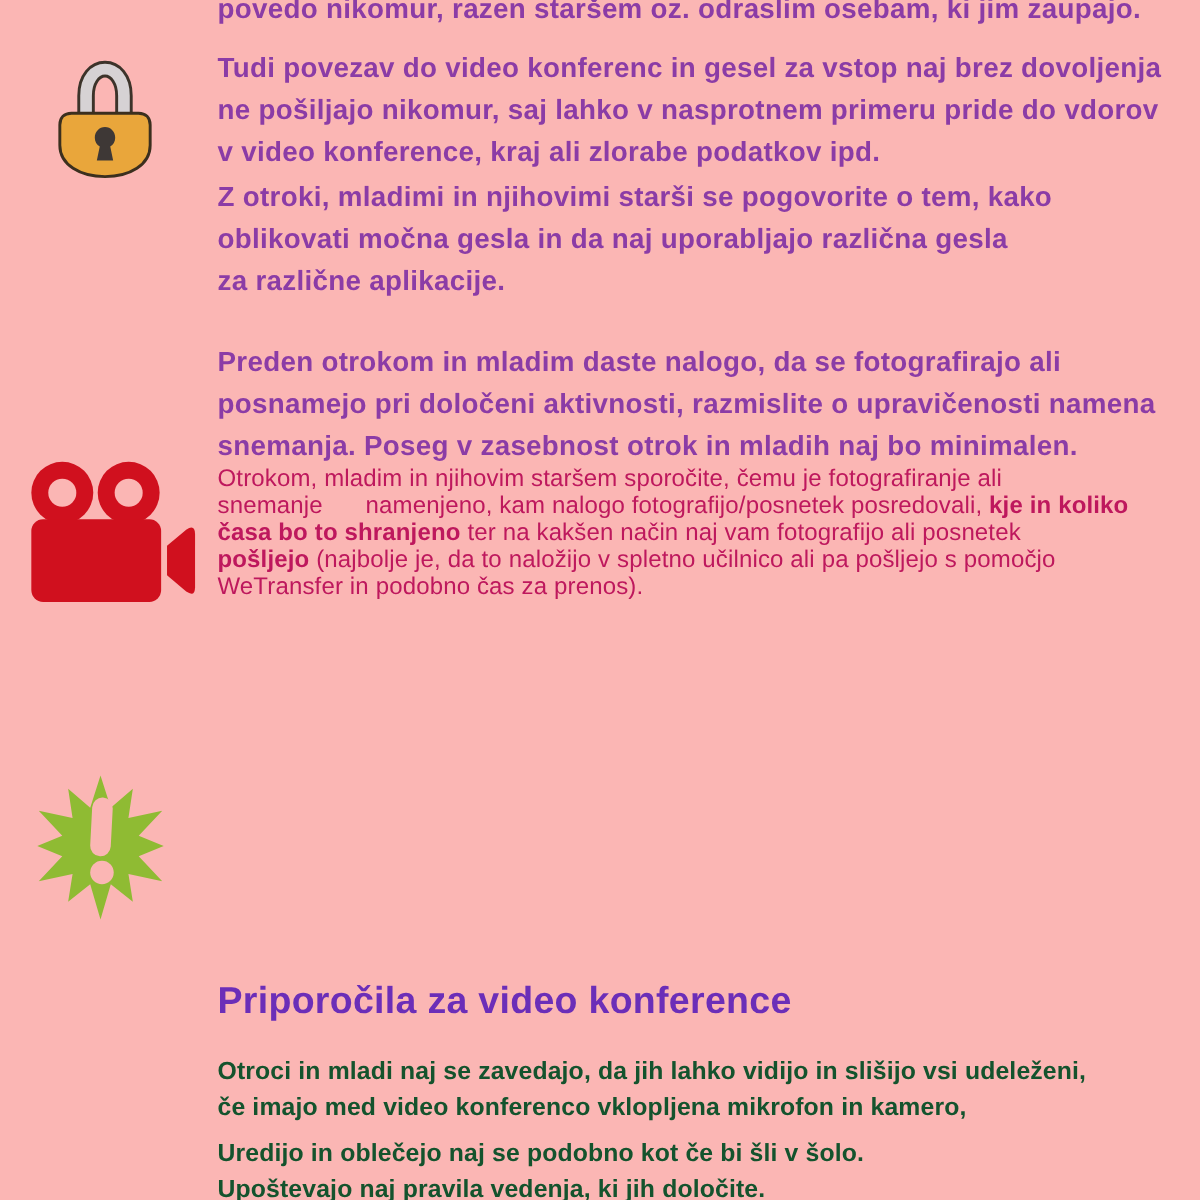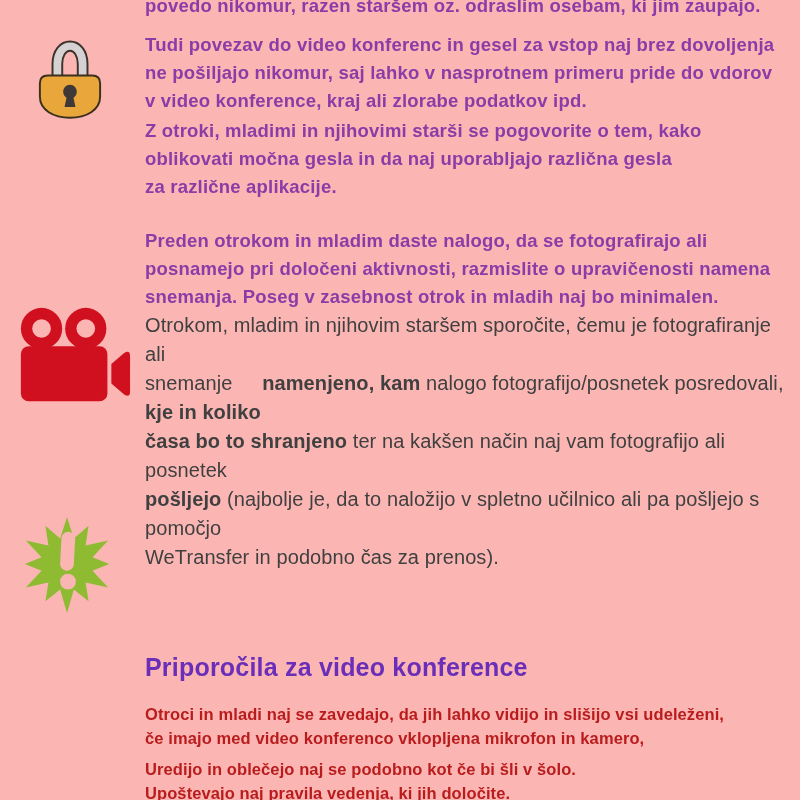--- a/index.html
+++ b/index.html
@@ -10,26 +10,26 @@
     overflow:hidden;
     font-family:"Liberation Sans", sans-serif;
   }
   .txt{position:absolute;left:145px;width:650px;white-space:pre-wrap;}
   .purple{
     color:#8B3CA6;
     font-size:18.5px;line-height:28px;
     font-weight:600;letter-spacing:0.2px;
   }
   .black{
-    color:#404040;
-    font-size:20px;line-height:29px;
+    color:#be185d;
+    font-size:16px;line-height:18px;
     font-weight:400;letter-spacing:0.1px;
   }
   .black-semi{
-    color:#b91c1c;
+    color:#14532d;
     font-size:16.5px;line-height:24px;
     font-weight:600;letter-spacing:0.1px;
   }
   .heading{
     color:#6B2EB8;
     font-size:25px;line-height:30px;
     font-weight:700;letter-spacing:0.2px;
   }
   .icon{position:absolute;}
 </style>
@@ -77,21 +77,21 @@
 
   <div class="txt purple" style="top:117px;">Z otroki, mladimi in njihovimi starši se pogovorite o tem, kako
 oblikovati močna gesla in da naj uporabljajo različna gesla
 za različne aplikacije.</div>
 
   <div class="txt purple" style="top:227px;">Preden otrokom in mladim daste nalogo, da se fotografirajo ali
 posnamejo pri določeni aktivnosti, razmislite o upravičenosti namena
 snemanja. Poseg v zasebnost otrok in mladih naj bo minimalen.</div>
 
   <div class="txt black" style="top:311px;"><span>Otrokom, mladim in njihovim staršem sporočite, čemu je fotografiranje ali
-snemanje </span><span style="font-weight: 700; padding-left: 24px;">namenjeno, kam</span><span> nalogo fotografijo/posnetek posredovali, </span><span style="font-weight: 700;">kje in koliko
+snemanje </span><span style="font-weight: 400; padding-left: 24px;">namenjeno, kam</span><span> nalogo fotografijo/posnetek posredovali, </span><span style="font-weight: 700;">kje in koliko
 časa bo to shranjeno</span><span> ter na kakšen način naj vam fotografijo ali posnetek
 </span><span style="font-weight: 700;">pošljejo</span><span> (najbolje je, da to naložijo v spletno učilnico ali pa pošljejo s pomočjo
 WeTransfer in podobno čas za prenos).</span></div>
 
 
 
   <div class="txt heading" style="top:652px;">Priporočila za video konference</div>
 
   <div class="txt black-semi" style="top:702px;">Otroci in mladi naj se zavedajo, da jih lahko vidijo in slišijo vsi udeleženi,
 če imajo med video konferenco vklopljena mikrofon in kamero,</div>

